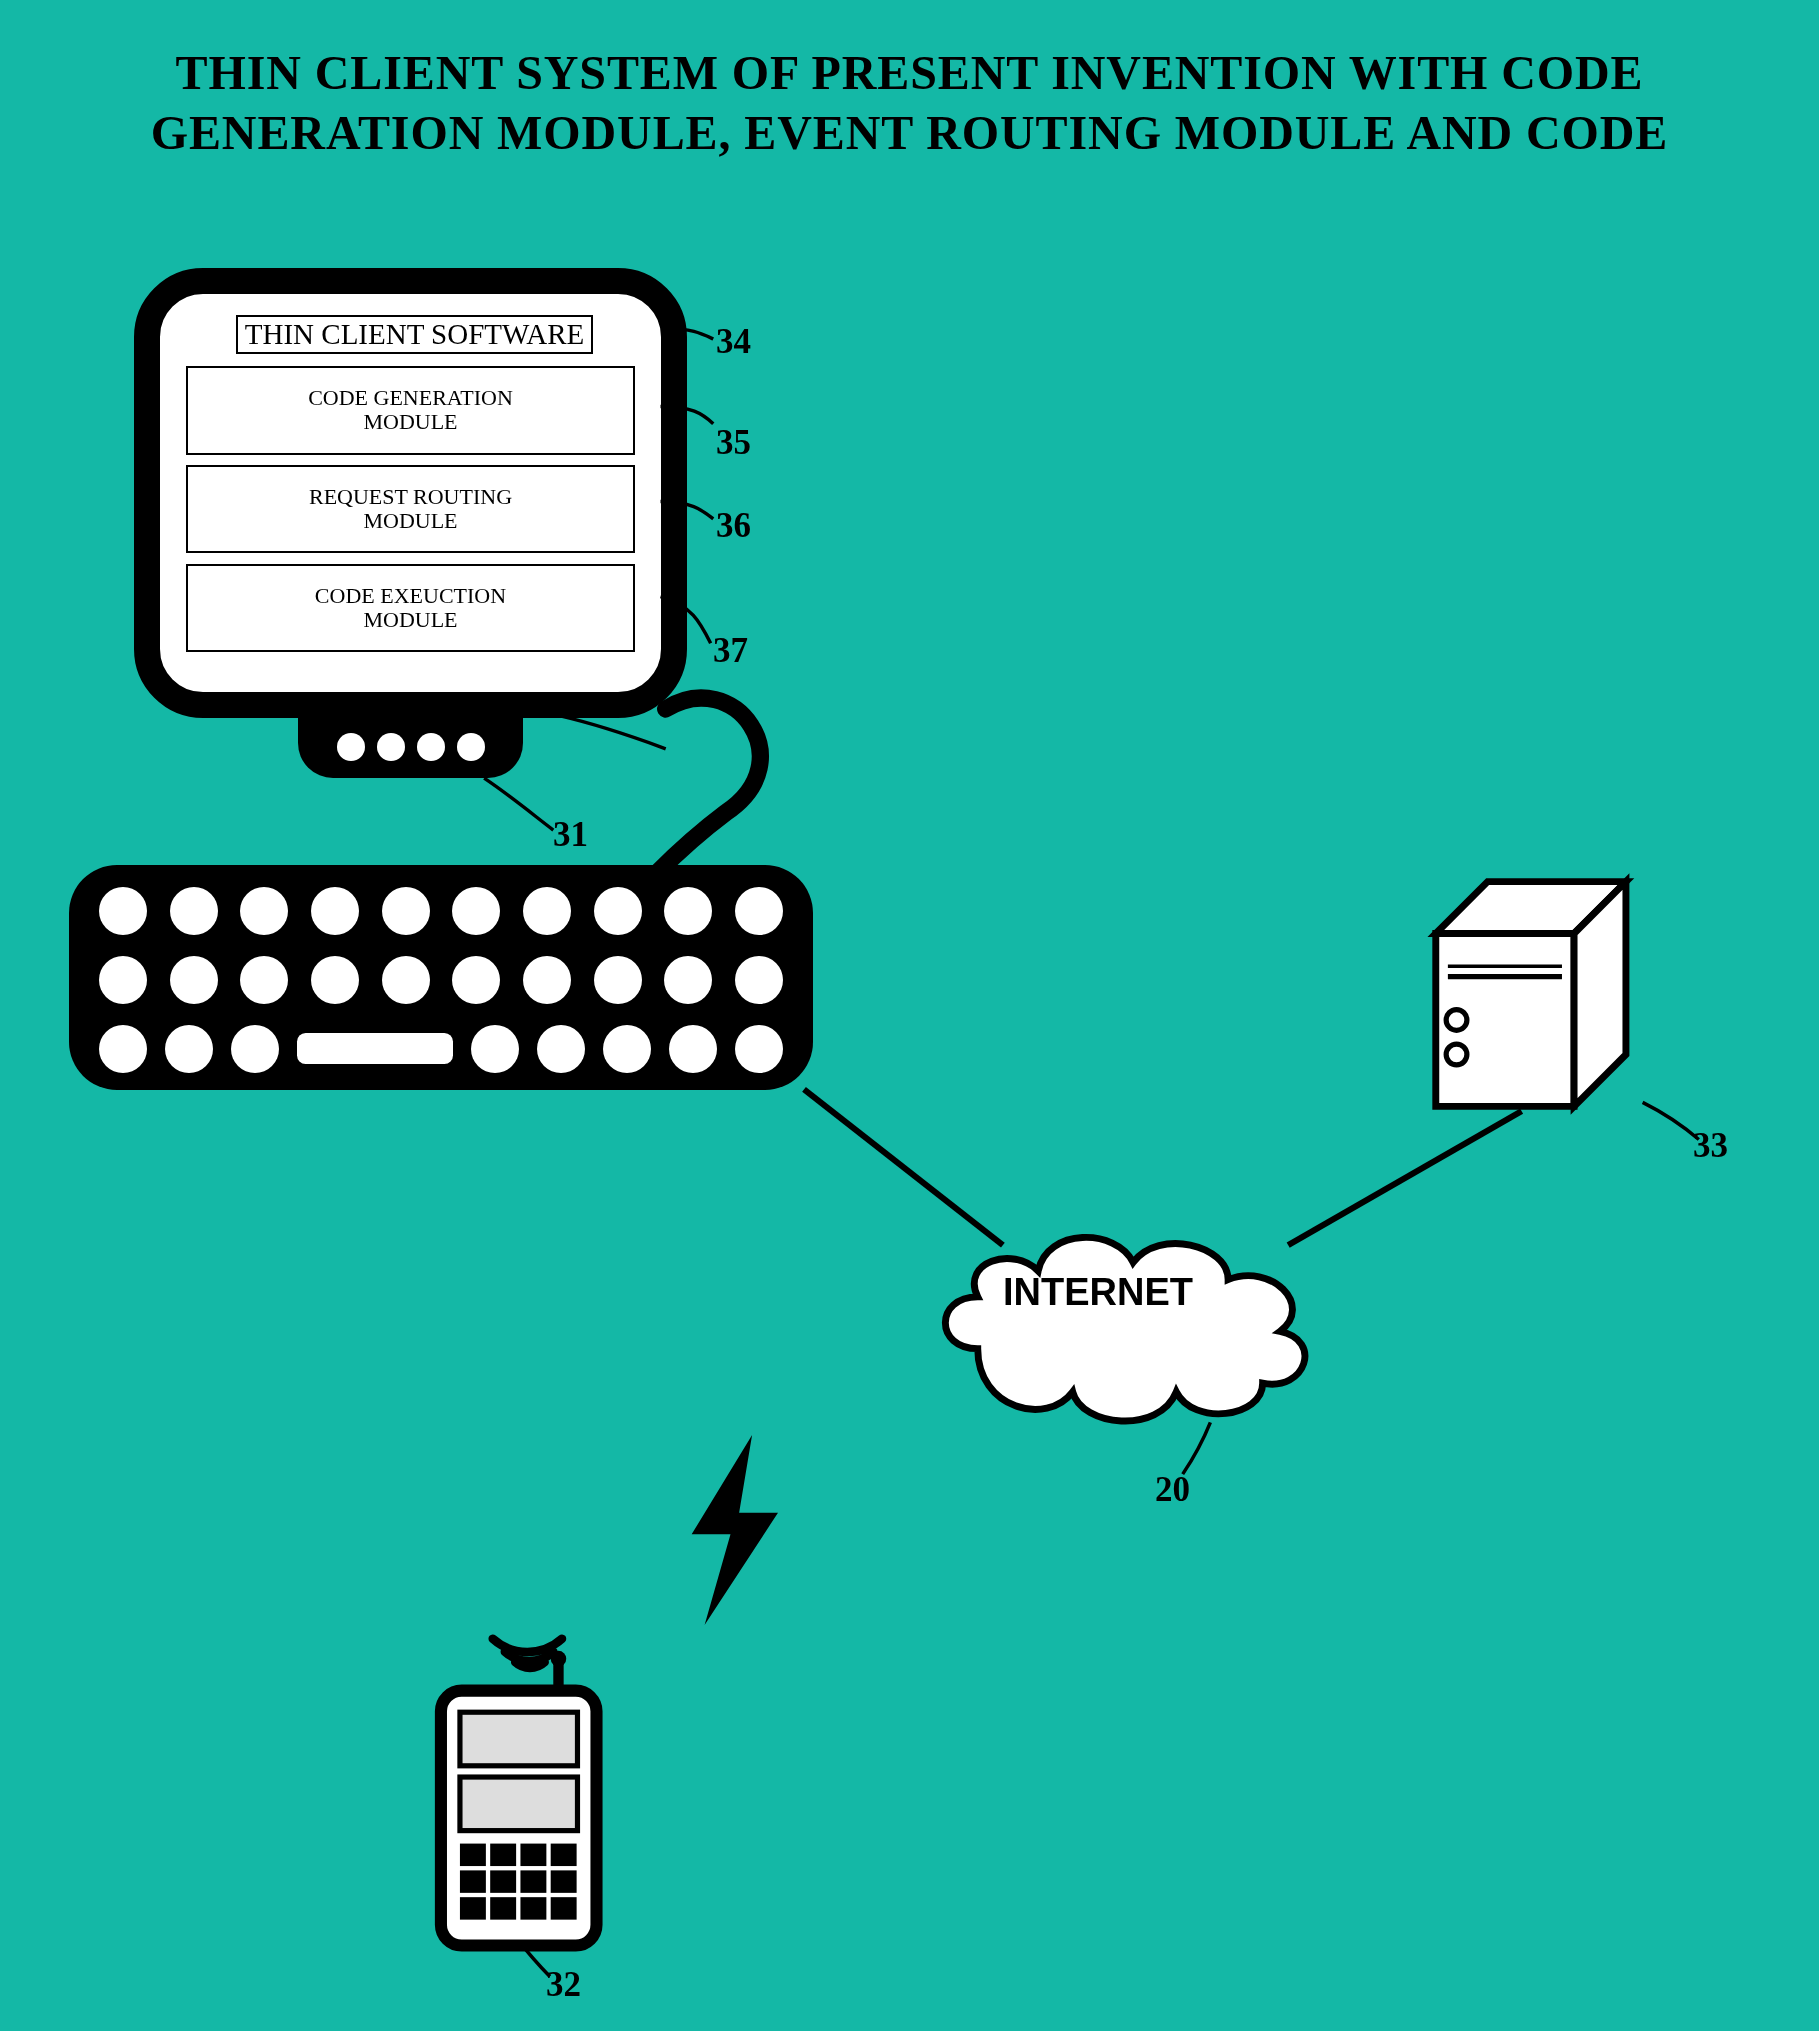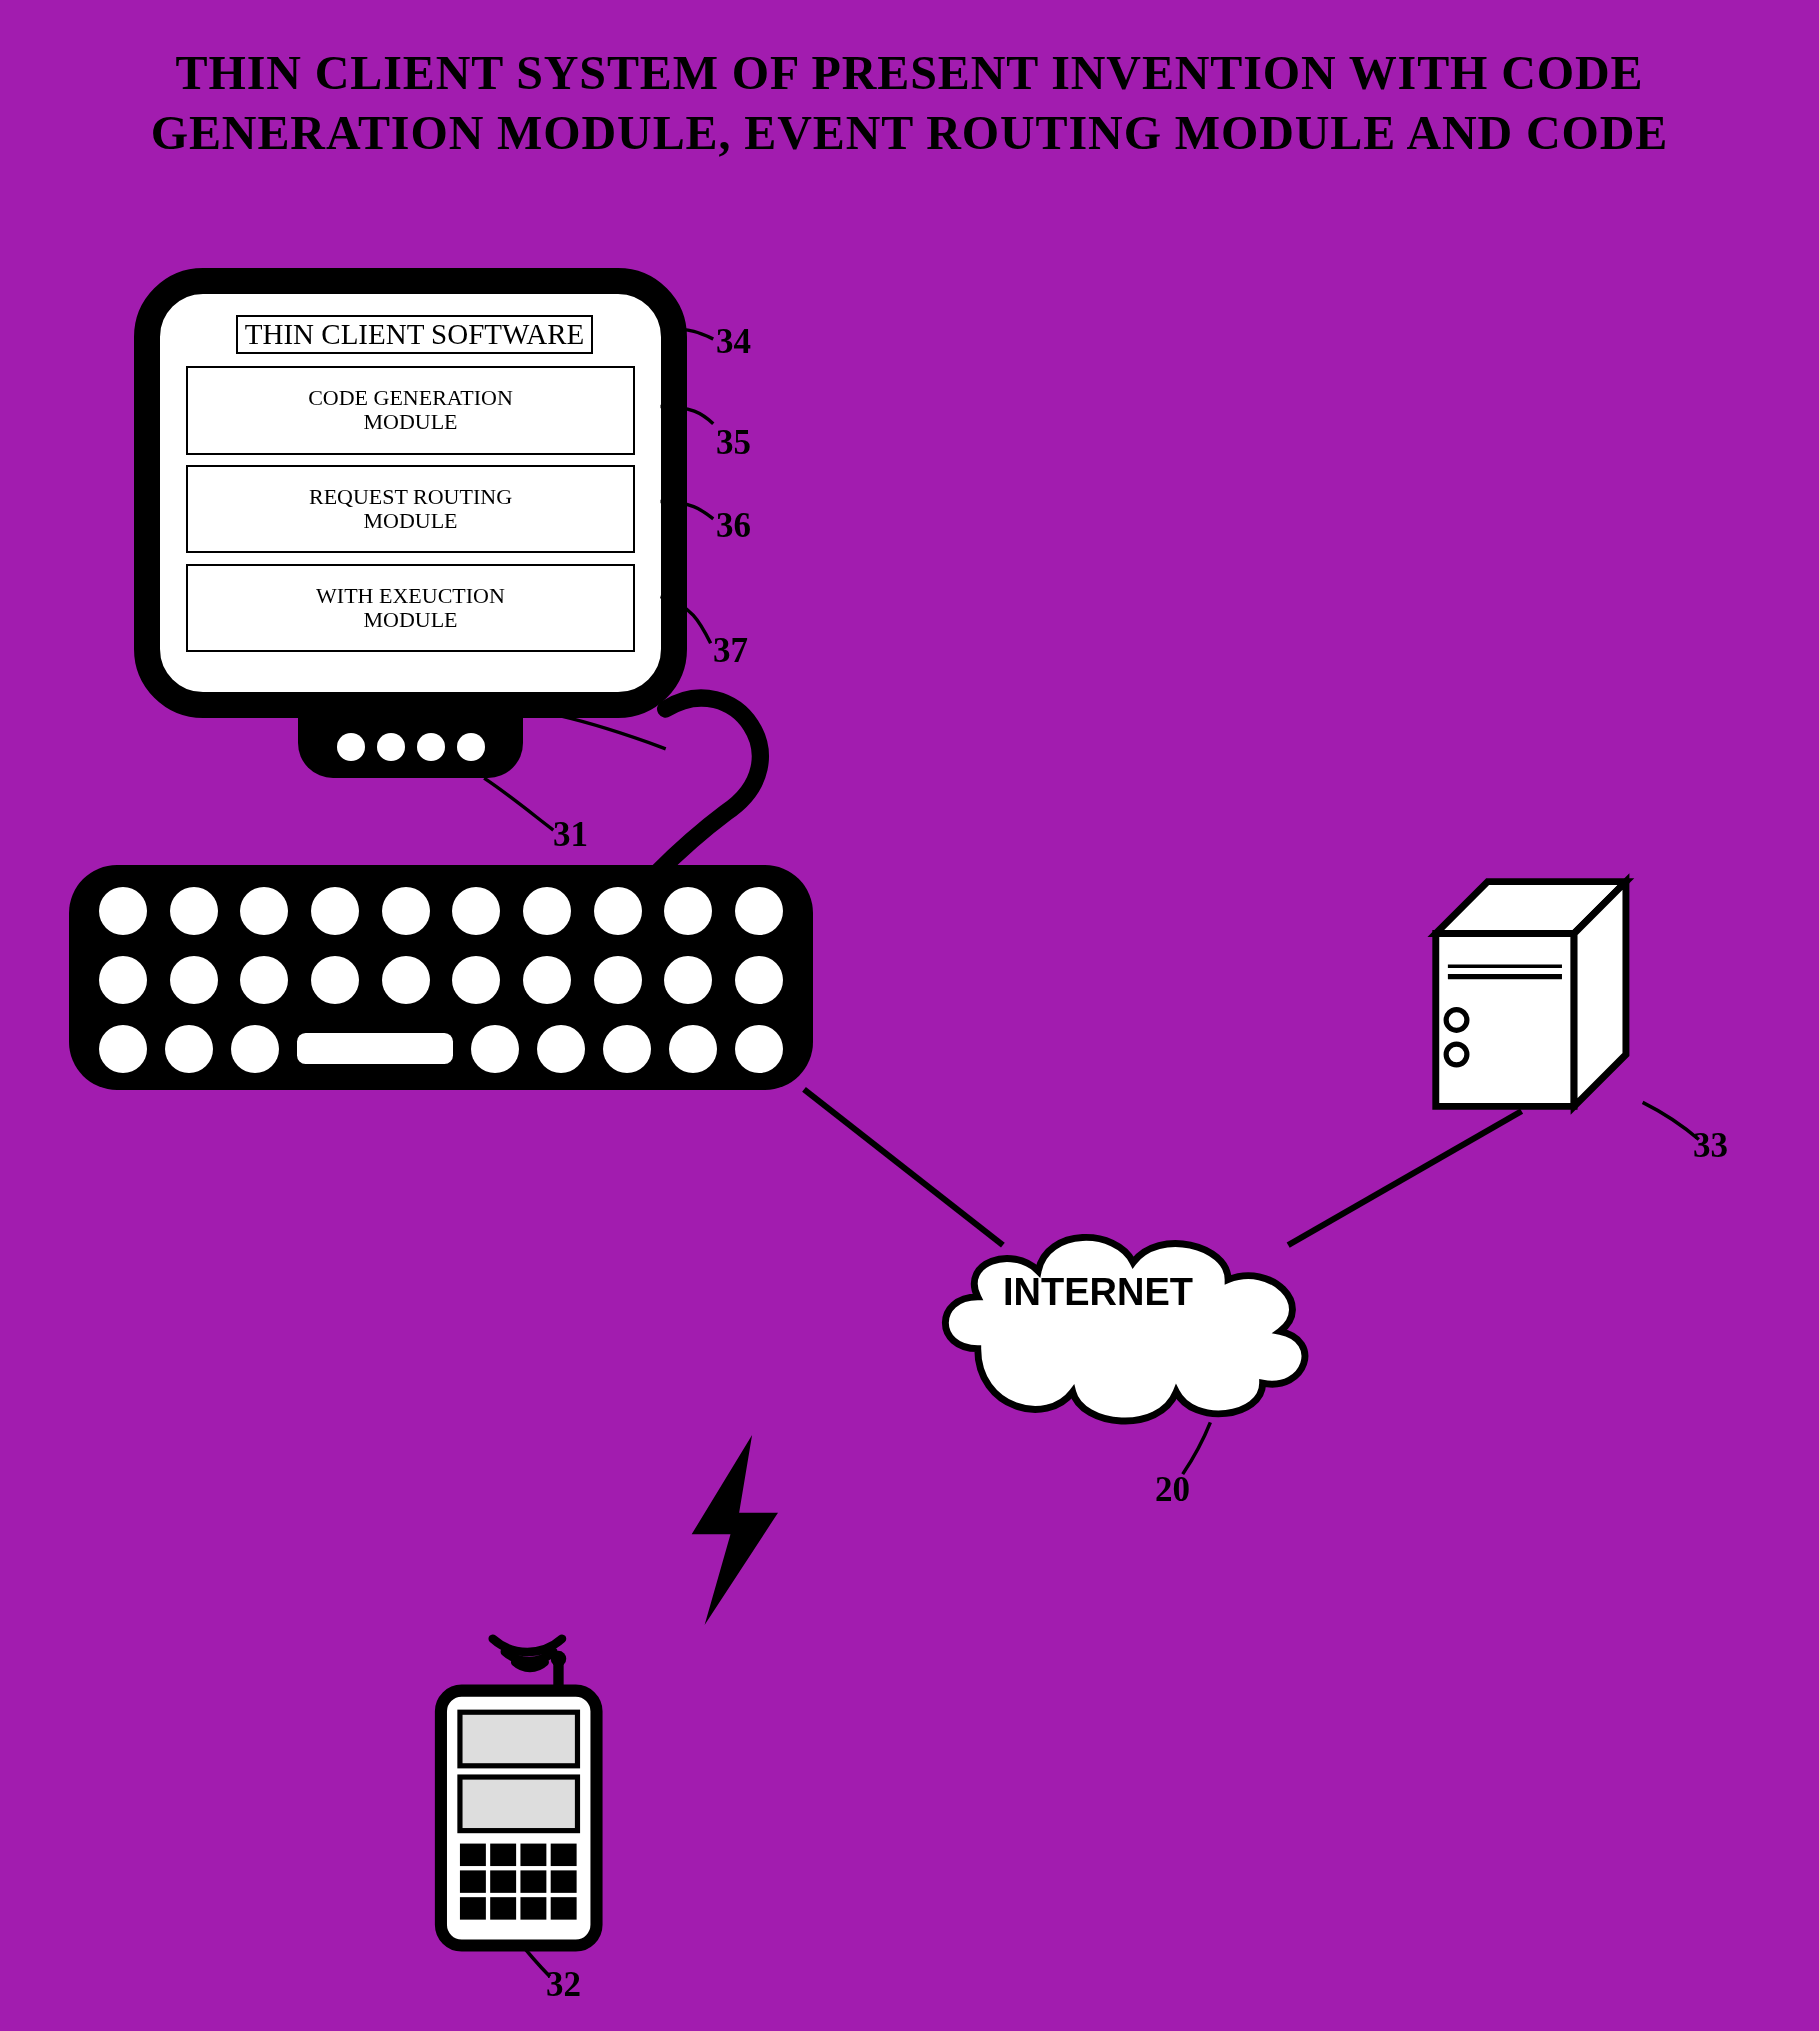--- a/index.html
+++ b/index.html
@@ -5,21 +5,21 @@
   html, body {
     margin: 0;
     padding: 0;
     background: #fff;
     font-family: "Times New Roman", Times, serif;
   }
   .page {
     position: relative;
     width: 1819px;
     height: 2031px;
-    background: #a21caf;
+    background: #14b8a6;
   }
   .title {
     position: absolute;
     top: 43px;
     left: 0;
     width: 100%;
     text-align: center;
     font-weight: bold;
     font-size: 48px;
     line-height: 1.25;
@@ -208,21 +208,21 @@
         </div>
         <div class="module">
           <span>CODE GENERATION</span><br>
           <span>MODULE</span>
         </div>
         <div class="module">
           <span>REQUEST ROUTING</span><br>
           <span>MODULE</span>
         </div>
         <div class="module">
-          <span>WITH EXEUCTION</span><br>
+          <span>CODE EXEUCTION</span><br>
           <span>MODULE</span>
         </div>
       </div>
     </div>
     <div class="monitor-base">
       <div class="dot"></div>
       <div class="dot"></div>
       <div class="dot"></div>
       <div class="dot"></div>
     </div>

